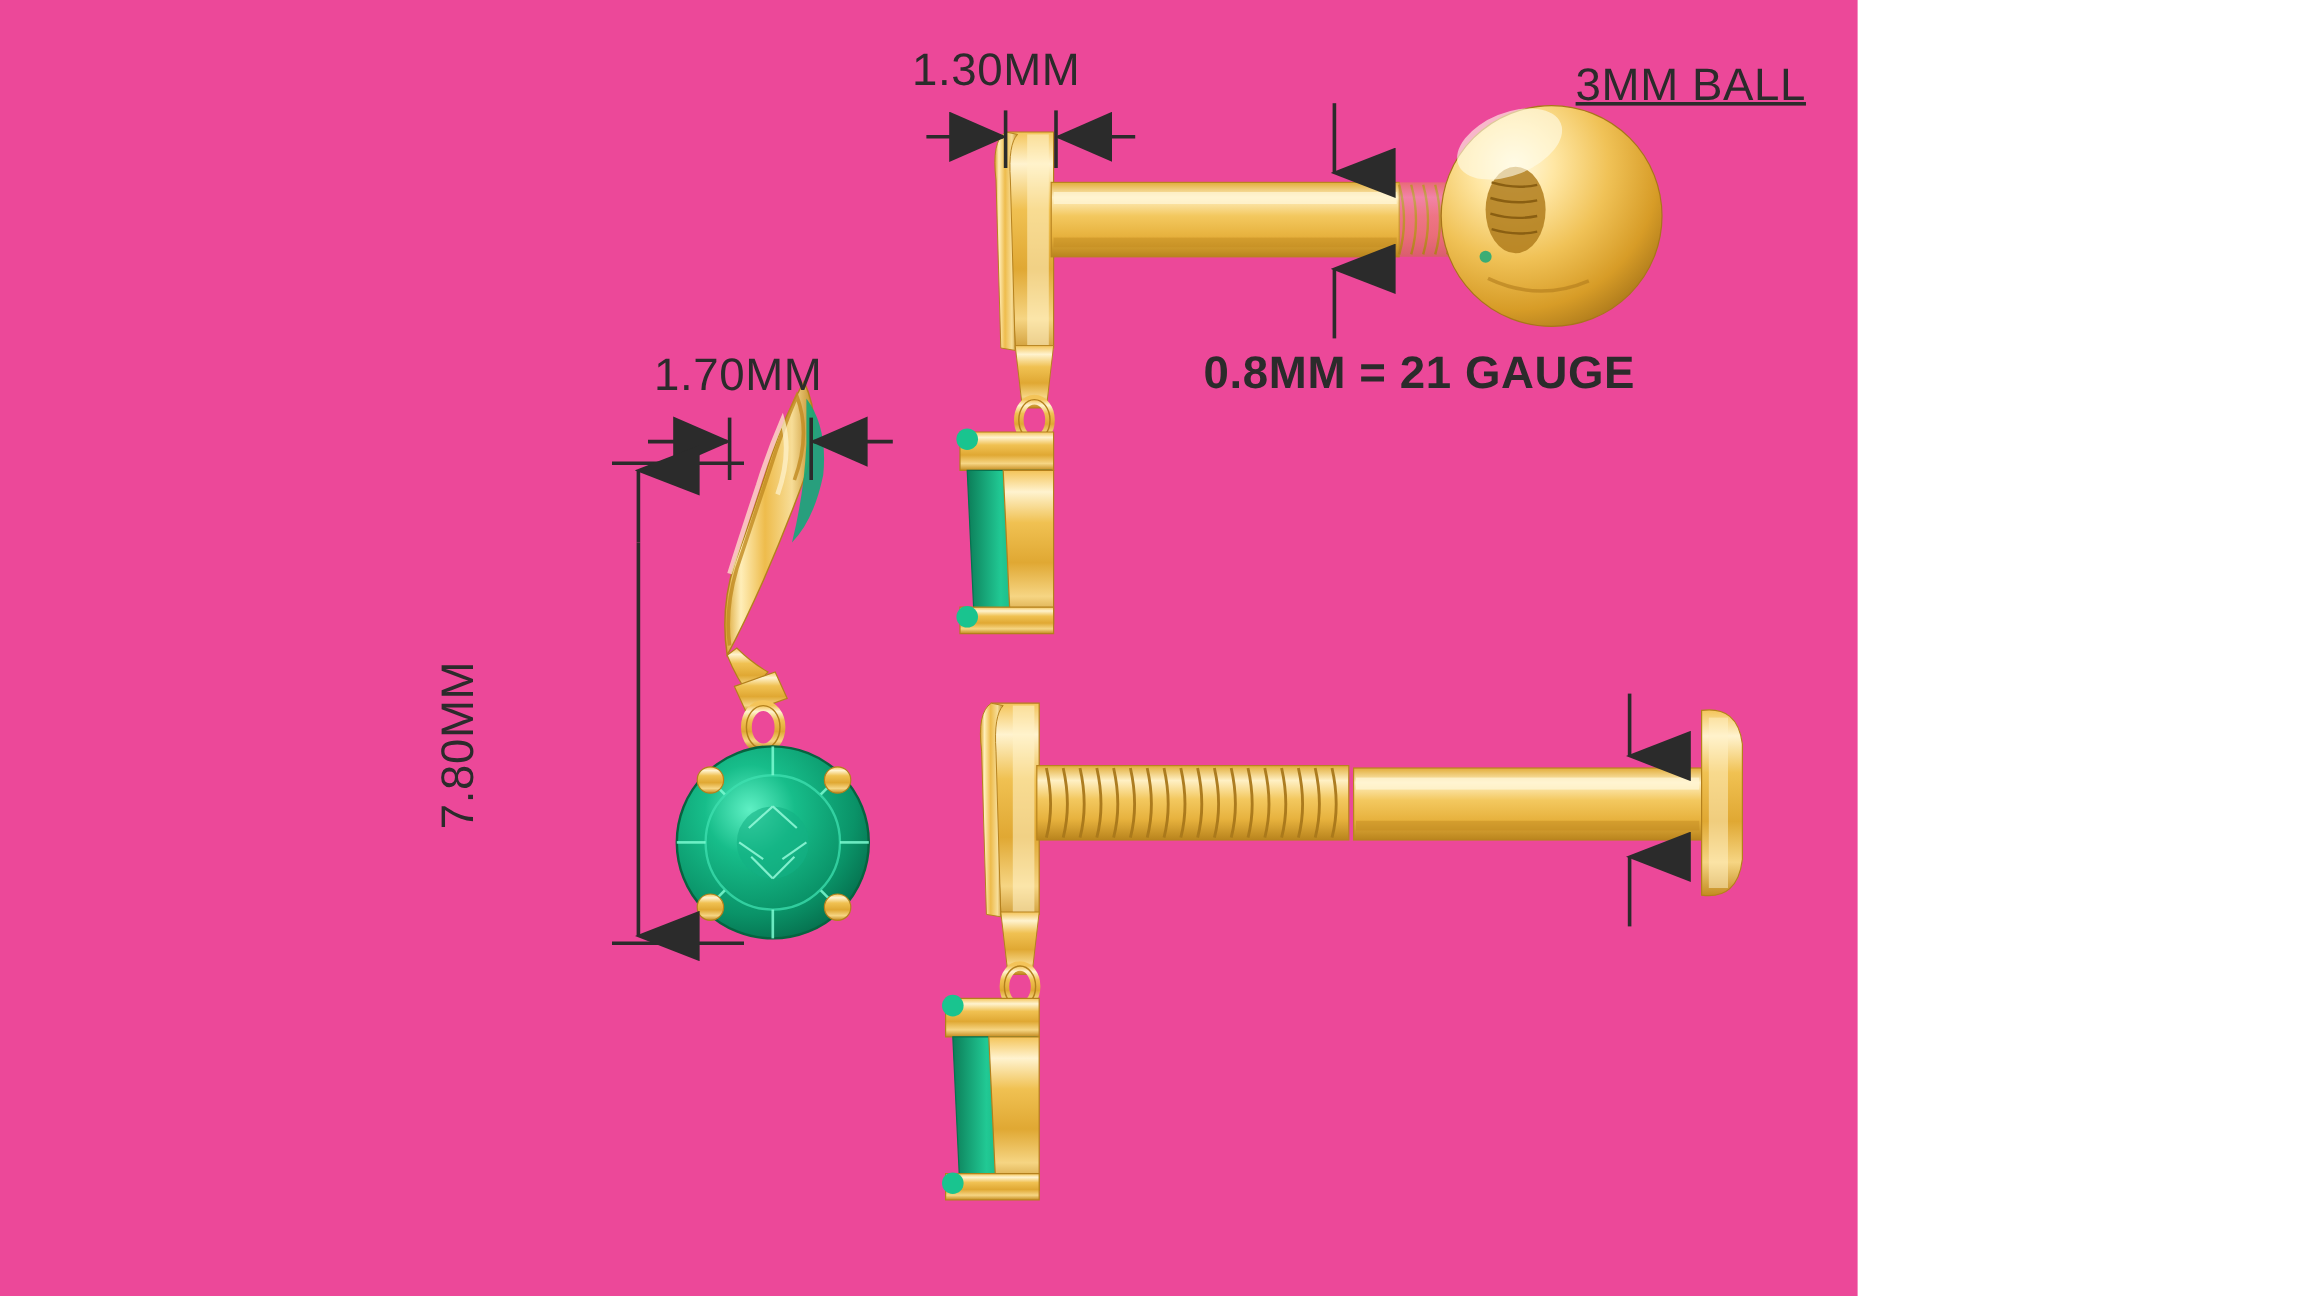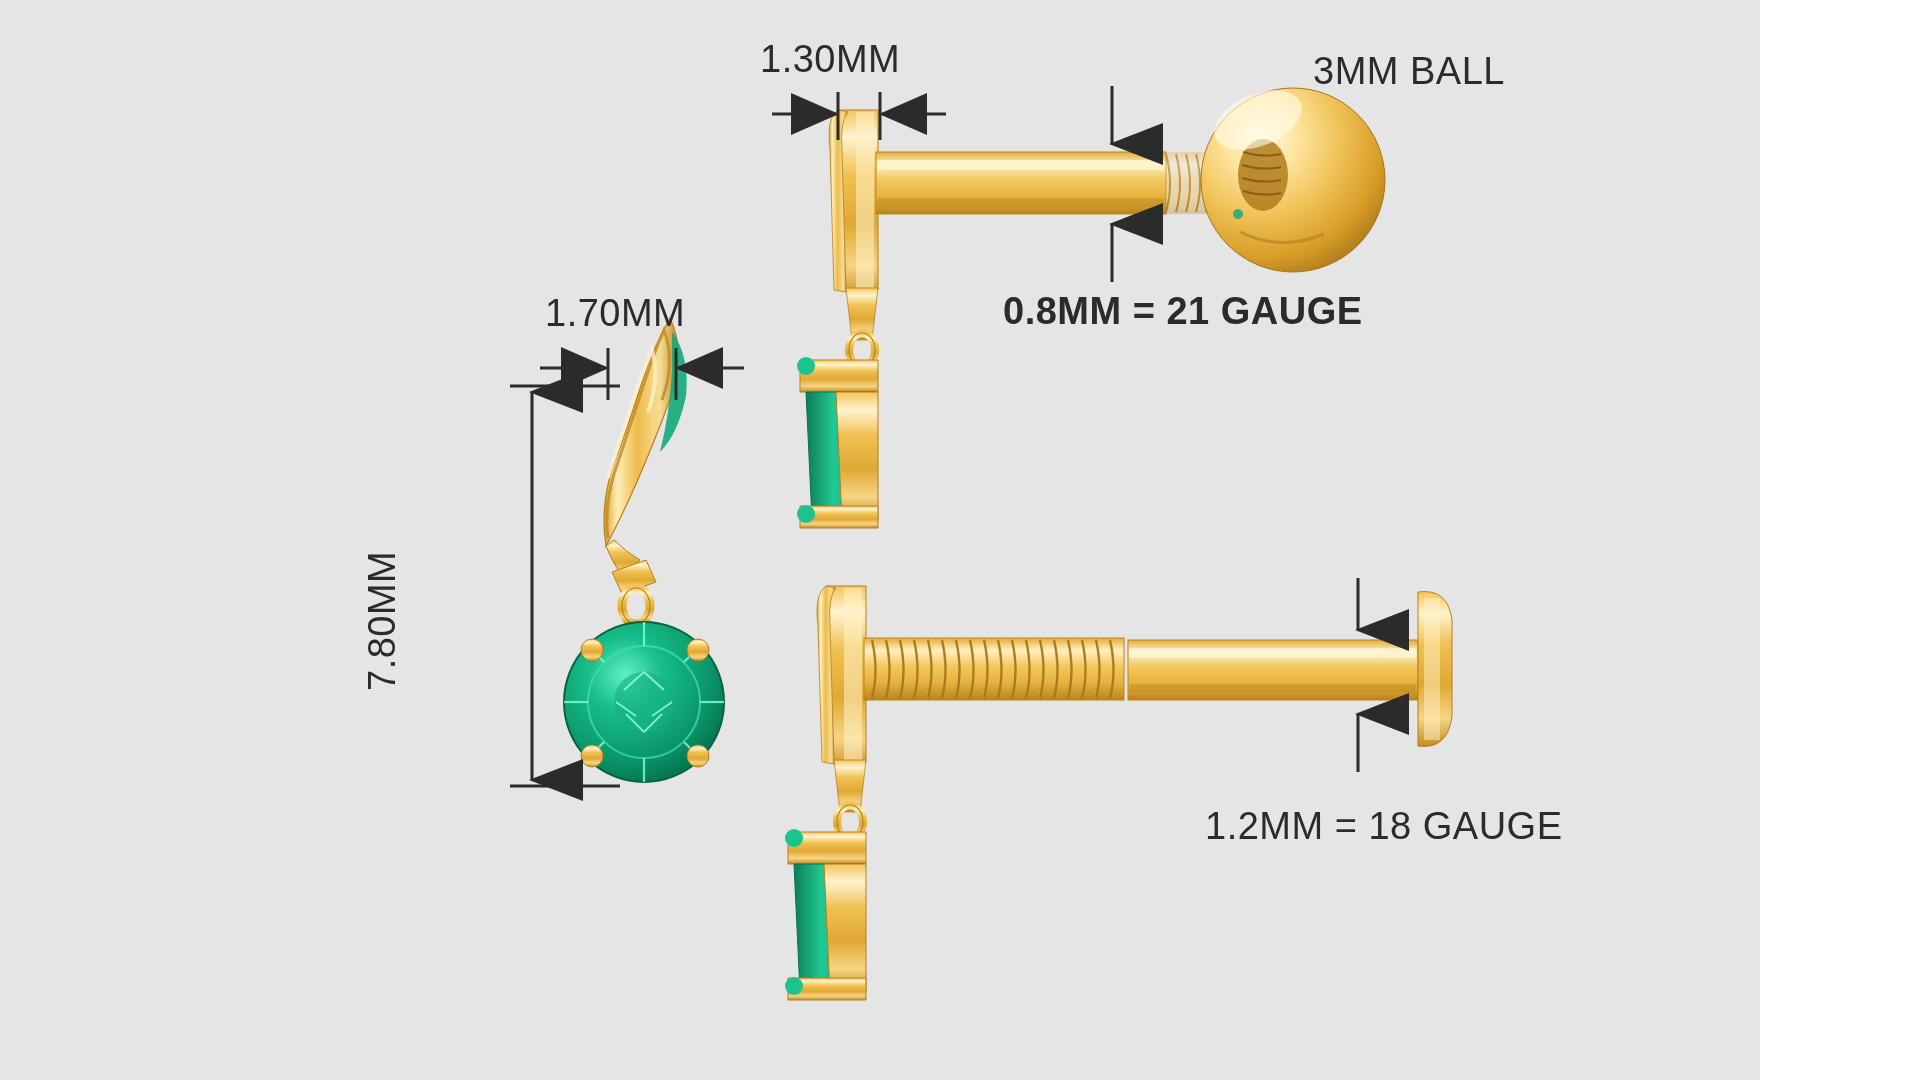--- a/index.html
+++ b/index.html
@@ -11,23 +11,23 @@
     width: 1920px;
     height: 1080px;
     position: relative;
     overflow: hidden;
     font-family: "Liberation Sans", sans-serif;
     background: #ffffff;
   }
   #stage {
     position: absolute;
     left: 0; top: 0;
-    width: 1760px;
+    width: 1548px;
     height: 1080px;
-    background: #e5e5e5;
+    background: #ec4899;
   }
   .dim-label {
     position: absolute;
     color: #2b2b2b;
     font-family: "Liberation Sans", sans-serif;
     font-weight: 400;
     white-space: nowrap;
     letter-spacing: 0.5px;
   }
   .dim-label.vertical {
@@ -266,19 +266,18 @@
       <line x1="532" y1="452" x2="532" y2="720"></line>
     </g>
   </svg>
 
   <div class="dim-label" style="left:760px; top:38px; font-size:38px;">1.30MM</div>
 
   <div class="dim-label" style="left:545px; top:292px; font-size:38px;">1.70MM</div>
 
   <div class="dim-label vertical" style="left:404px; top:648px; font-size:38px;">7.80MM</div>
 
-  <div class="dim-label" style="left:1313px; top:50px; font-size:38px;">3MM BALL</div>
+  <div class="dim-label" style="left:1313px; top:50px; font-size:38px;text-decoration:underline;">3MM BALL</div>
 
   <div class="dim-label" style="left:1003px; top:290px; font-size:38px;font-weight:bold;">0.8MM = 21 GAUGE</div>
 
-  <div class="dim-label" style="left:1205px; top:805px; font-size:38px;">1.2MM = 18 GAUGE</div>
 
 </div>
 
 </body></html>

